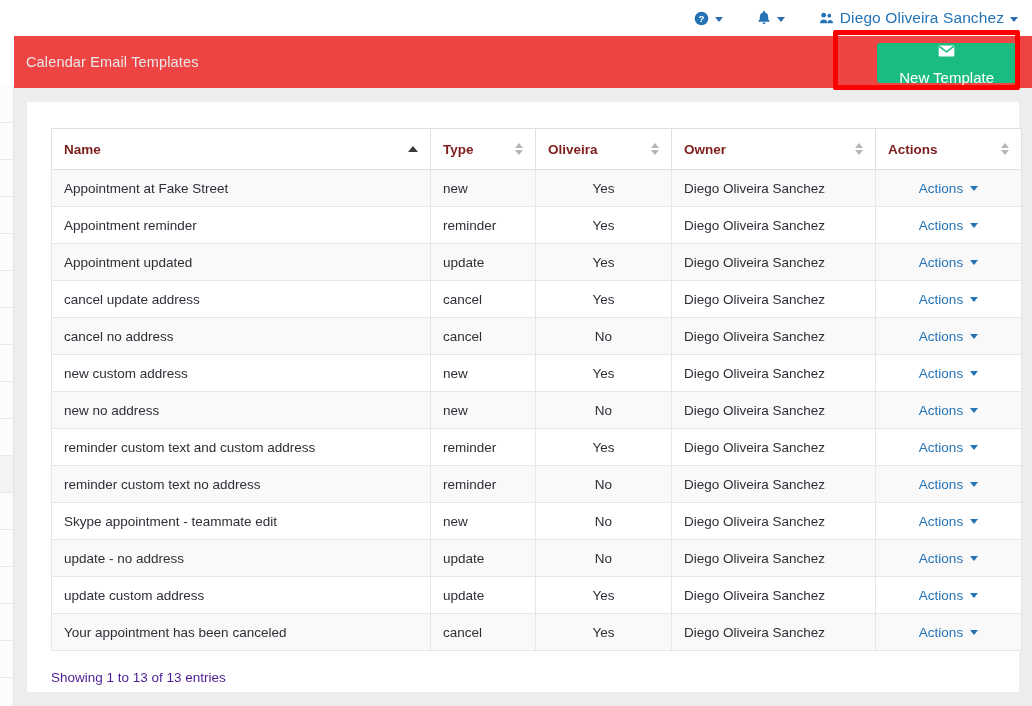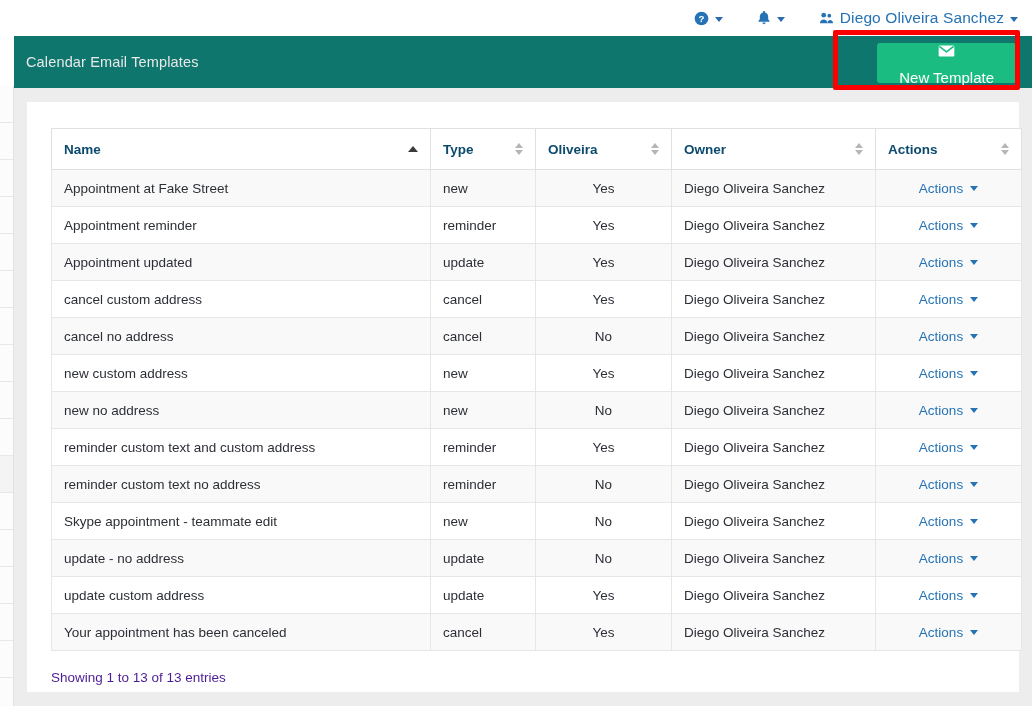--- a/index.html
+++ b/index.html
@@ -73,21 +73,21 @@
     top: 36px; left: 14px;
     width: 1018px;
     height: 670px;
     background: #ededed;
   }
 
   
   .page-header {
     position: relative;
     height: 52px;
-    background: #0f766e;
+    background: #ef4444;
     display: flex;
     align-items: center;
     padding-left: 12px;
   }
   .page-title {
     color: #e8e8e8;
     font-size: 14.5px;
     font-weight: 400;
     letter-spacing: .15px;
   }
@@ -135,21 +135,21 @@
   table.dt {
     width: 100%;
     border-collapse: collapse;
     table-layout: fixed;
   }
   table.dt th {
     border: 1px solid #e0e0e0;
     background: #ffffff;
     font-size: 13.5px;
     font-weight: bold;
-    color: #0c4a6e;
+    color: #7f1d1d;
     height: 41px;
     padding: 0 12px;
     vertical-align: middle;
   }
   table.dt td {
     border: 1px solid #e6e6e6;
     font-size: 13.5px;
     color: #2c2f36;
     height: 37px;
     padding: 0 12px;
@@ -385,21 +385,21 @@
               <td>Appointment updated</td>
               <td>update</td>
               <td class="cell-center">Yes</td>
               <td>Diego Oliveira Sanchez</td>
               <td class="cell-center"><span class="actions-link">
                   <span>Actions</span>
                   <span class="caret"></span>
                 </span></td>
             </tr>
             <tr>
-              <td>cancel custom address</td>
+              <td>cancel update address</td>
               <td>cancel</td>
               <td class="cell-center">Yes</td>
               <td>Diego Oliveira Sanchez</td>
               <td class="cell-center"><span class="actions-link">
                   <span>Actions</span>
                   <span class="caret"></span>
                 </span></td>
             </tr>
             <tr>
               <td>cancel no address</td>

